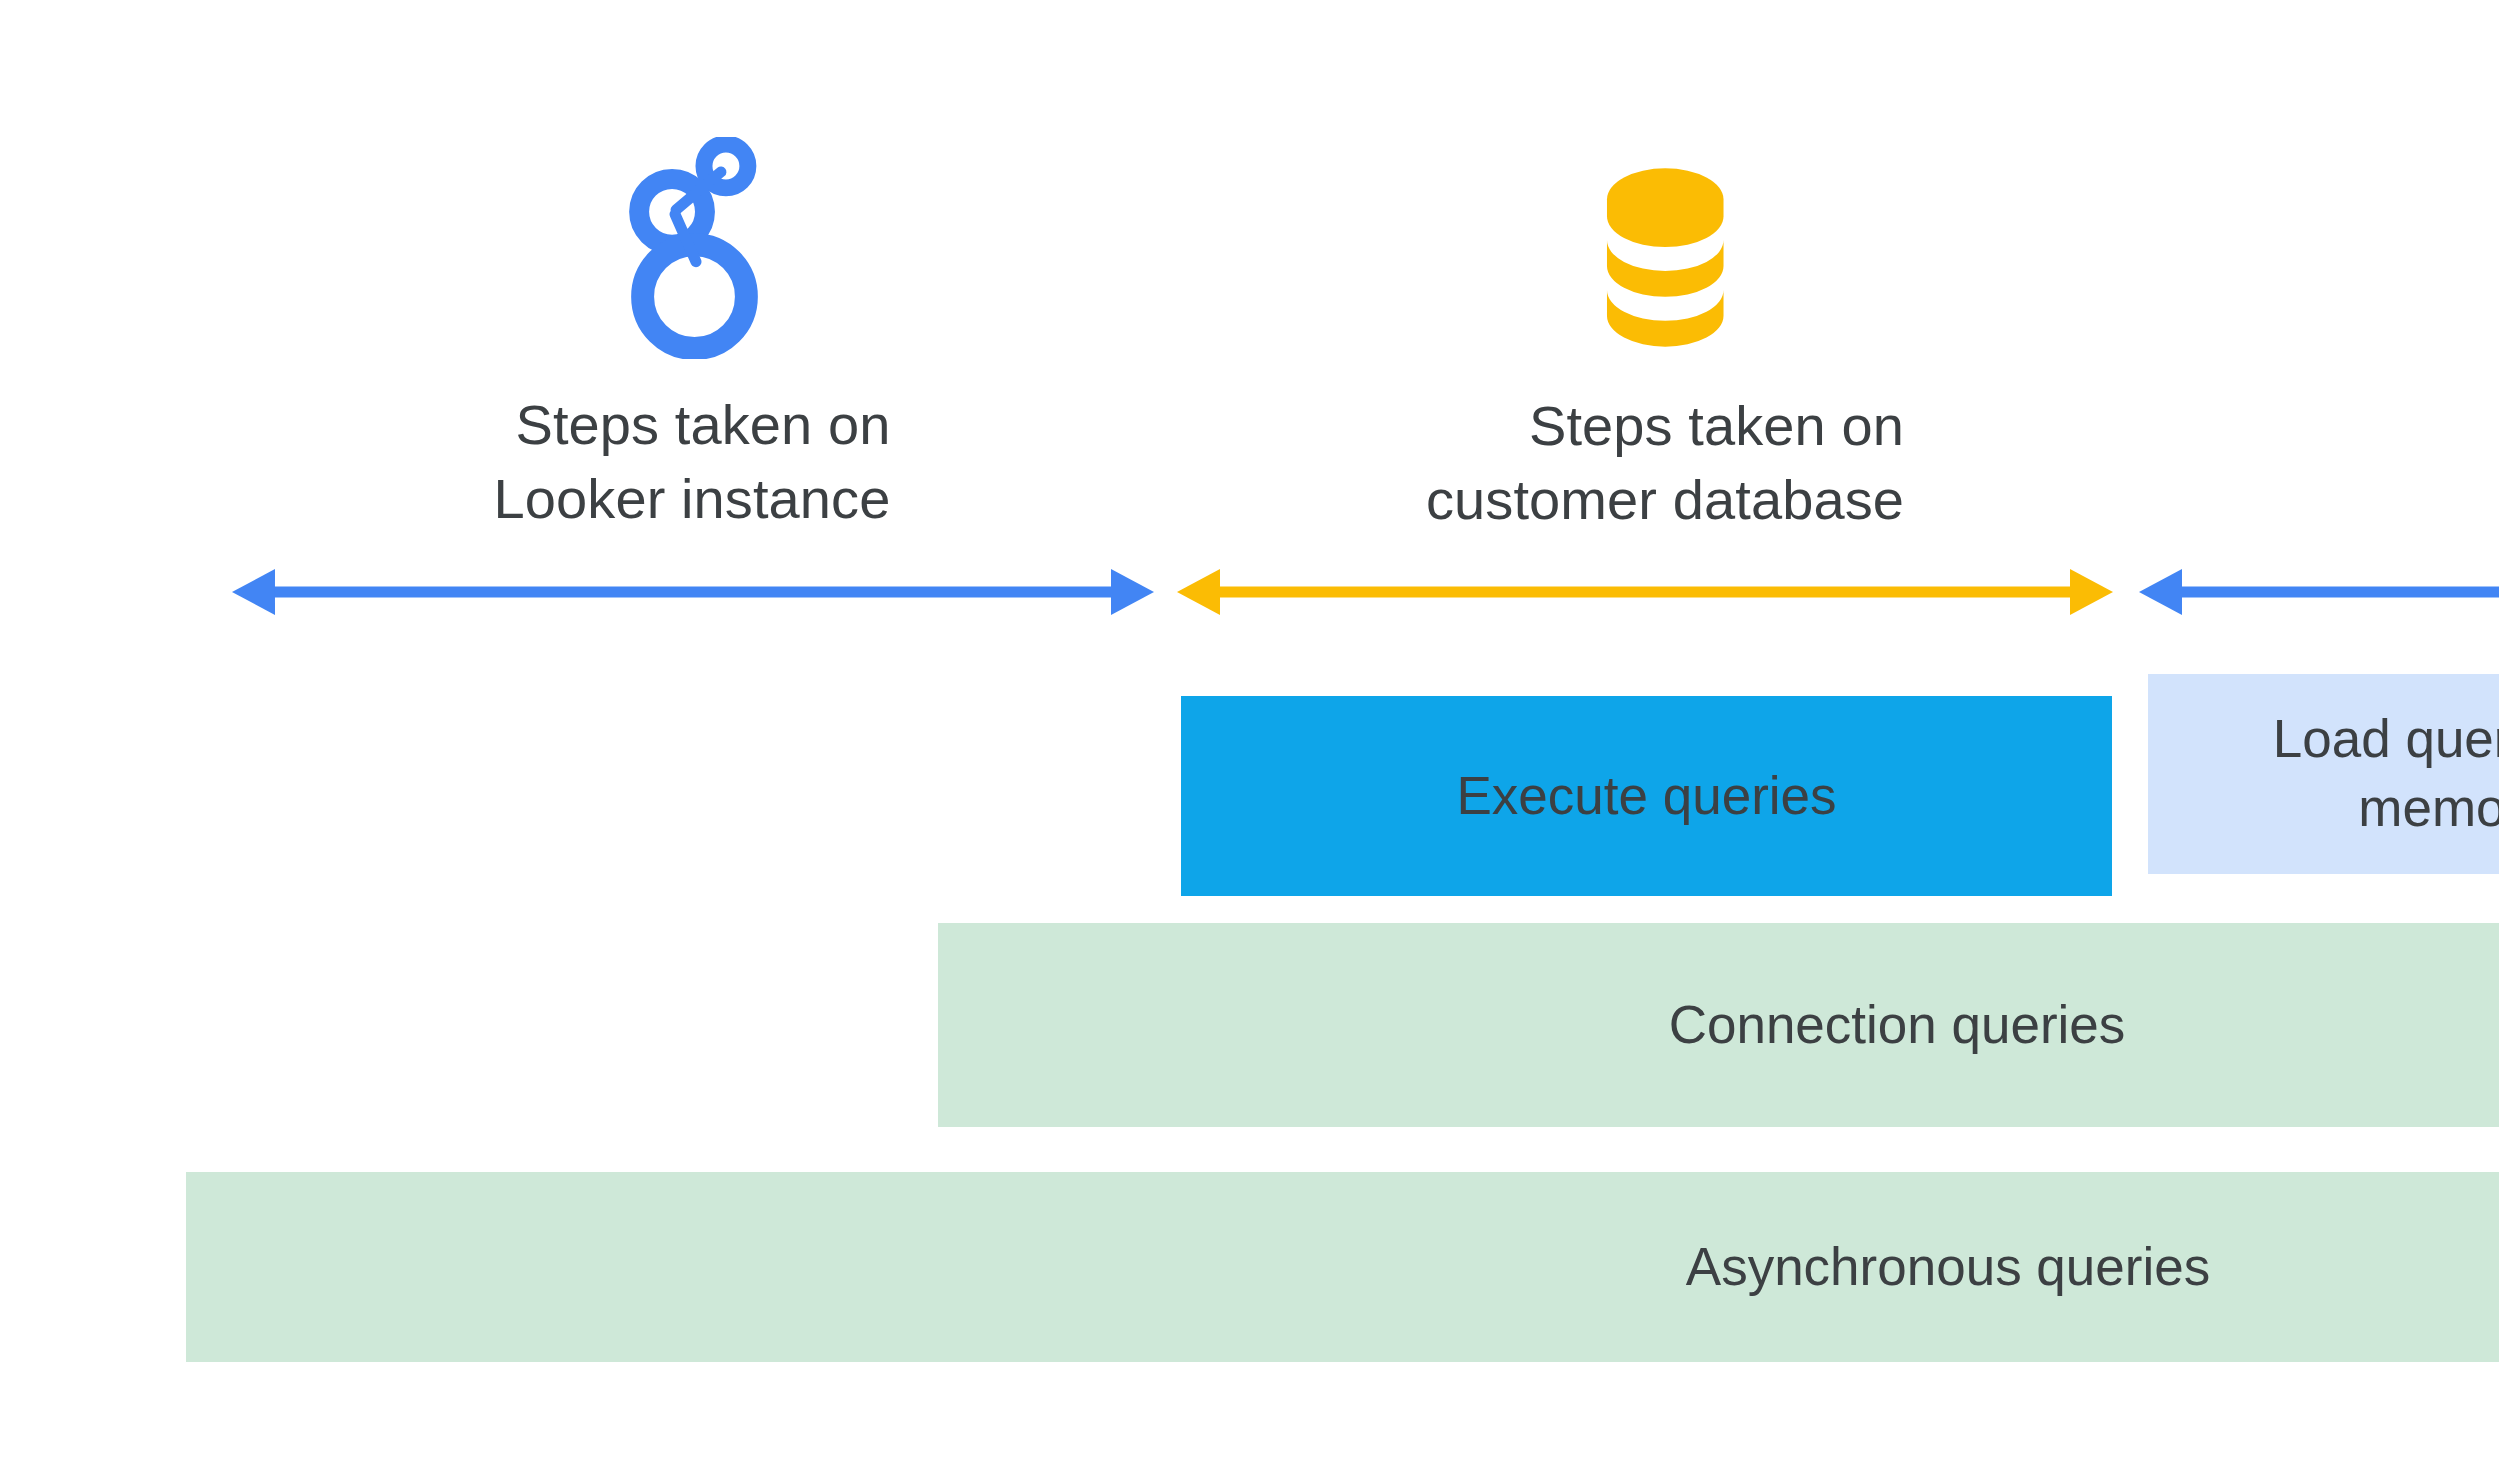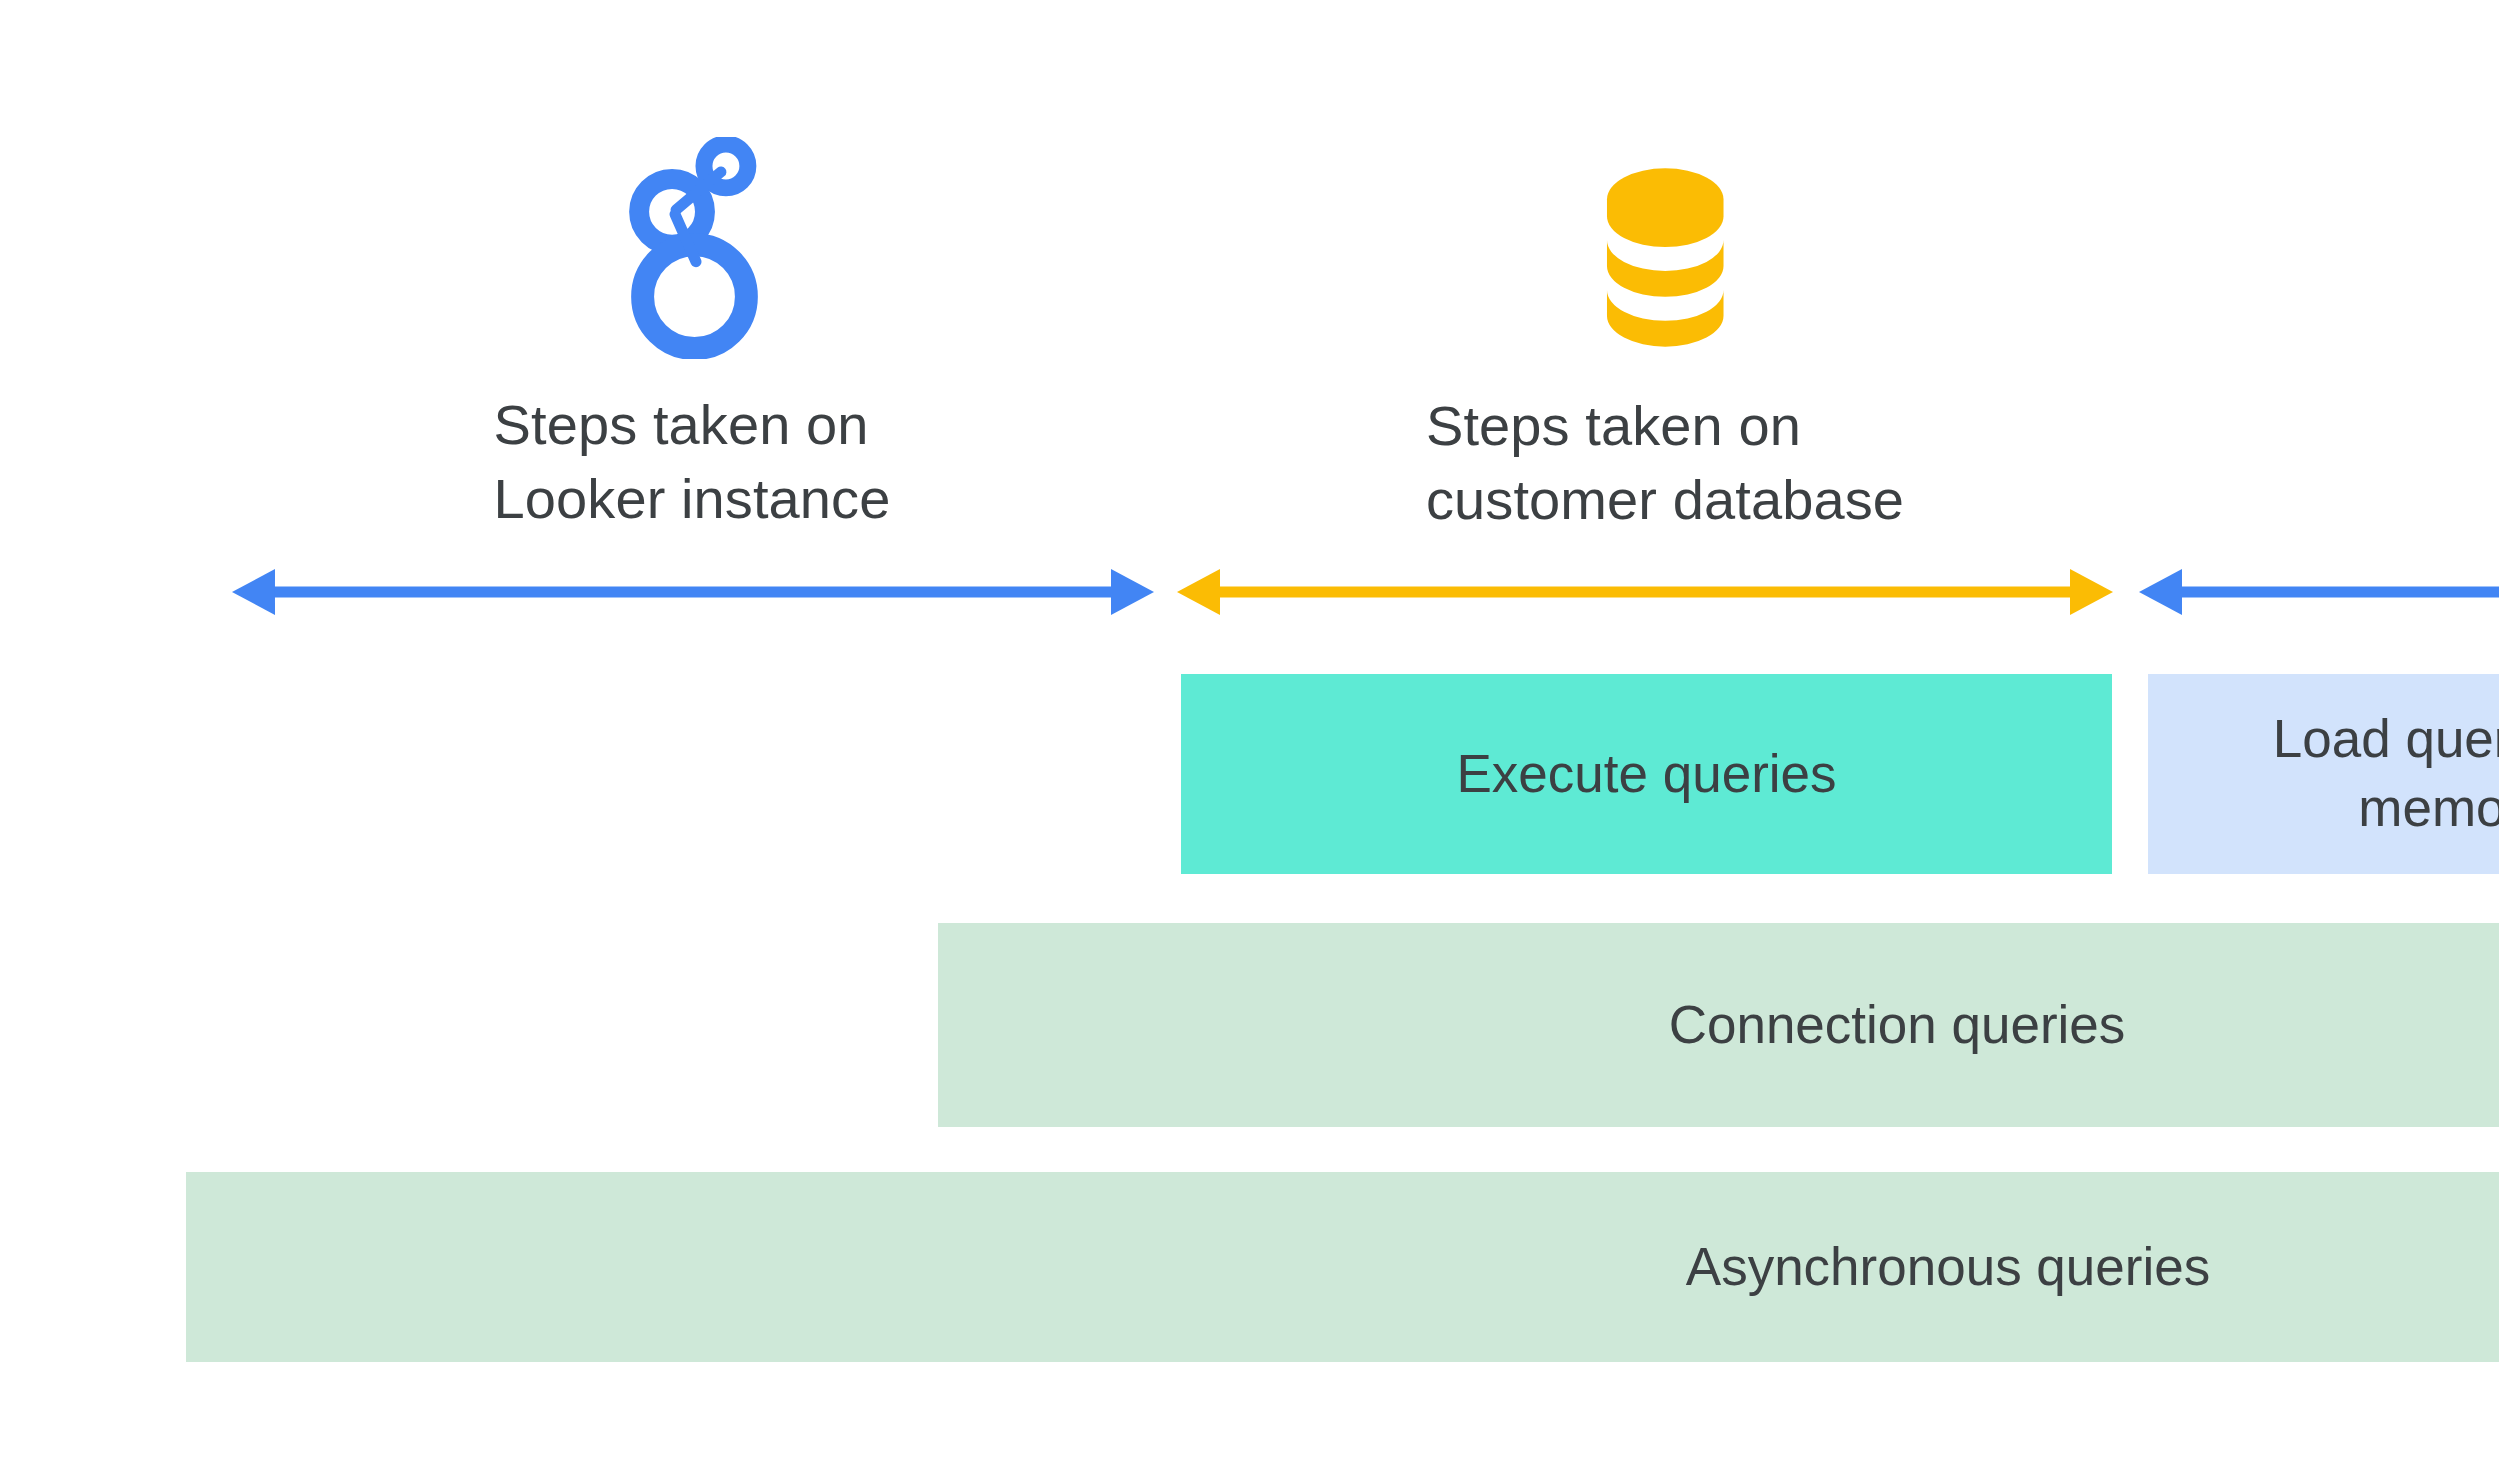--- a/index.html
+++ b/index.html
@@ -13,21 +13,21 @@
     background:#ffffff;
     overflow:hidden;
   }
 
   
   .phase-head{
     position:absolute;
     display:flex;
     flex-direction:column;
     align-items:center;
-    text-align:left;
+    text-align:right;
   }
   .phase-icon{
     display:block;
     line-height:0;
   }
   .phase-caption{
     margin-top:29px;
     font-size:56px;
     line-height:1.33;
     letter-spacing:0.1px;
@@ -54,21 +54,21 @@
     line-height:1.30;
     color:#3c4043;
     font-weight:400;
     white-space:pre-line;
     box-sizing:border-box;
     padding:0 14px;
   }
 
   
   .fill-blue   { background:#d2e3fc; }
-  .fill-yellow { background:#5eead4; }
+  .fill-yellow { background:#0ea5e9;margin-top:22px; }
   .fill-green  { background:#cee8d8; }
 </style>
 </head>
 <body>
 
 <div id="canvas">
 
   <div class="phase-head" style="left:392px; top:137px; width:600px;">
     <span class="phase-icon">
       <svg width="150" height="222" viewBox="0 0 300 445" aria-hidden="true">

